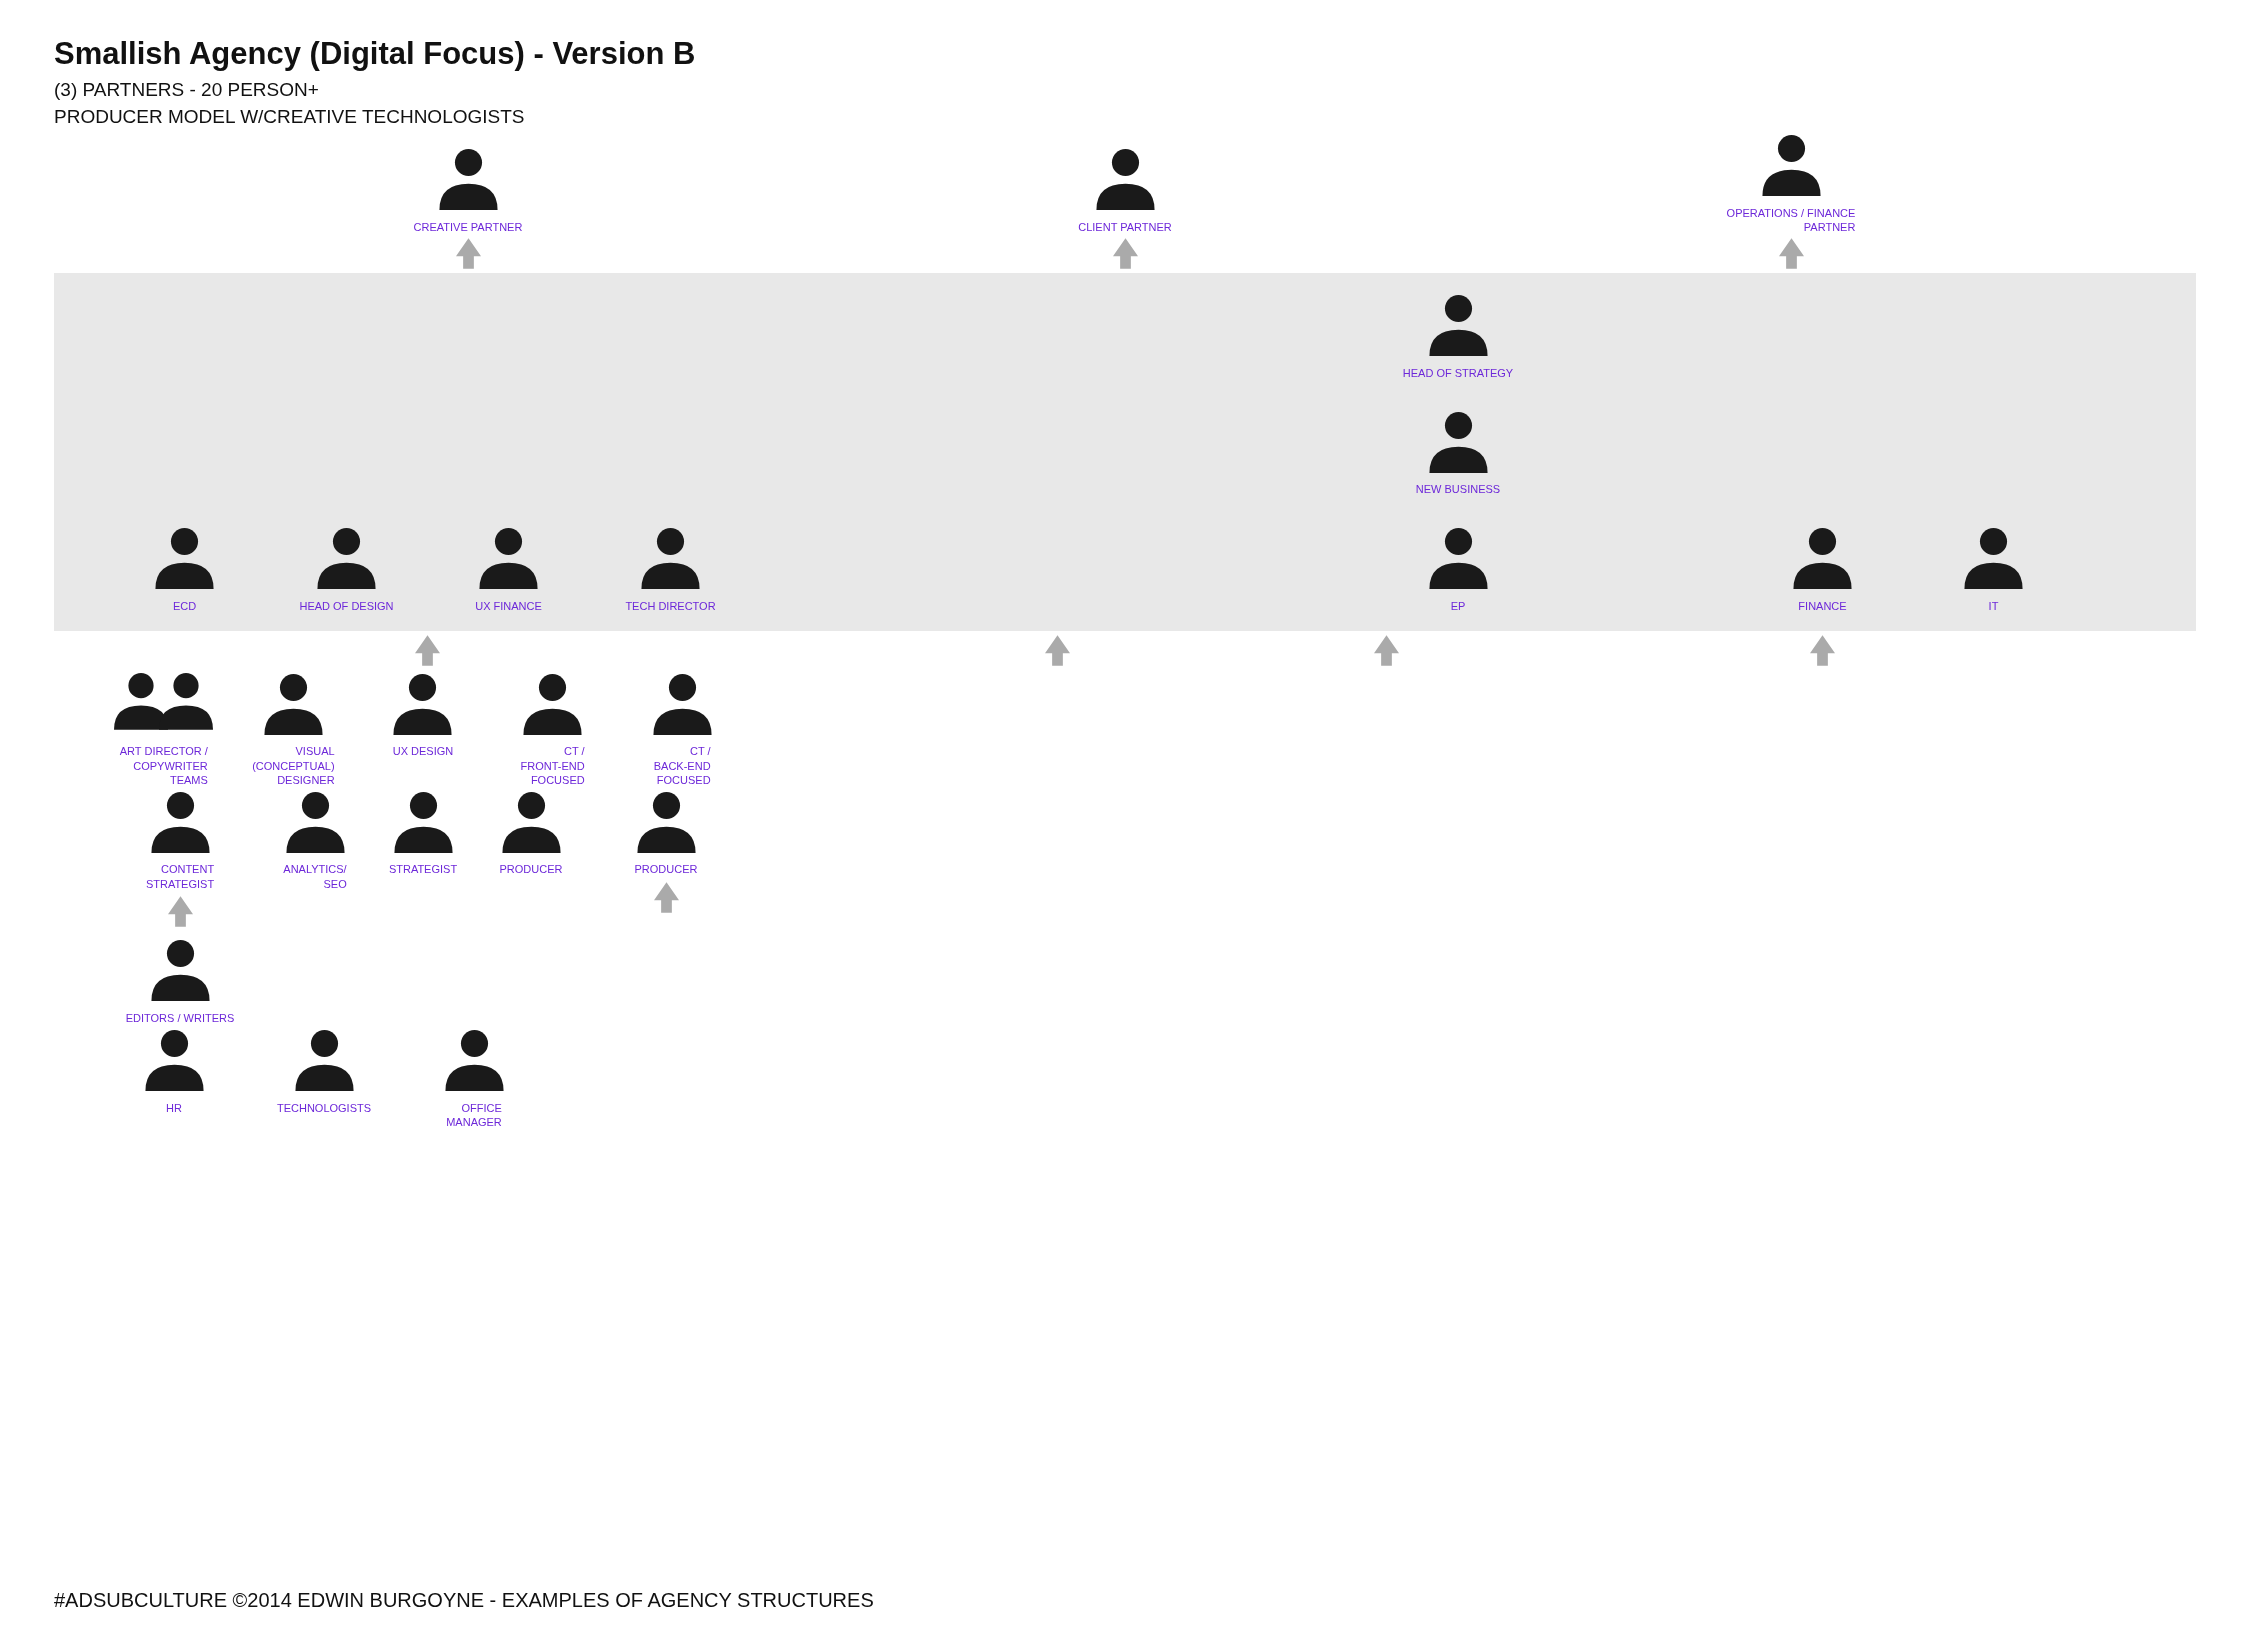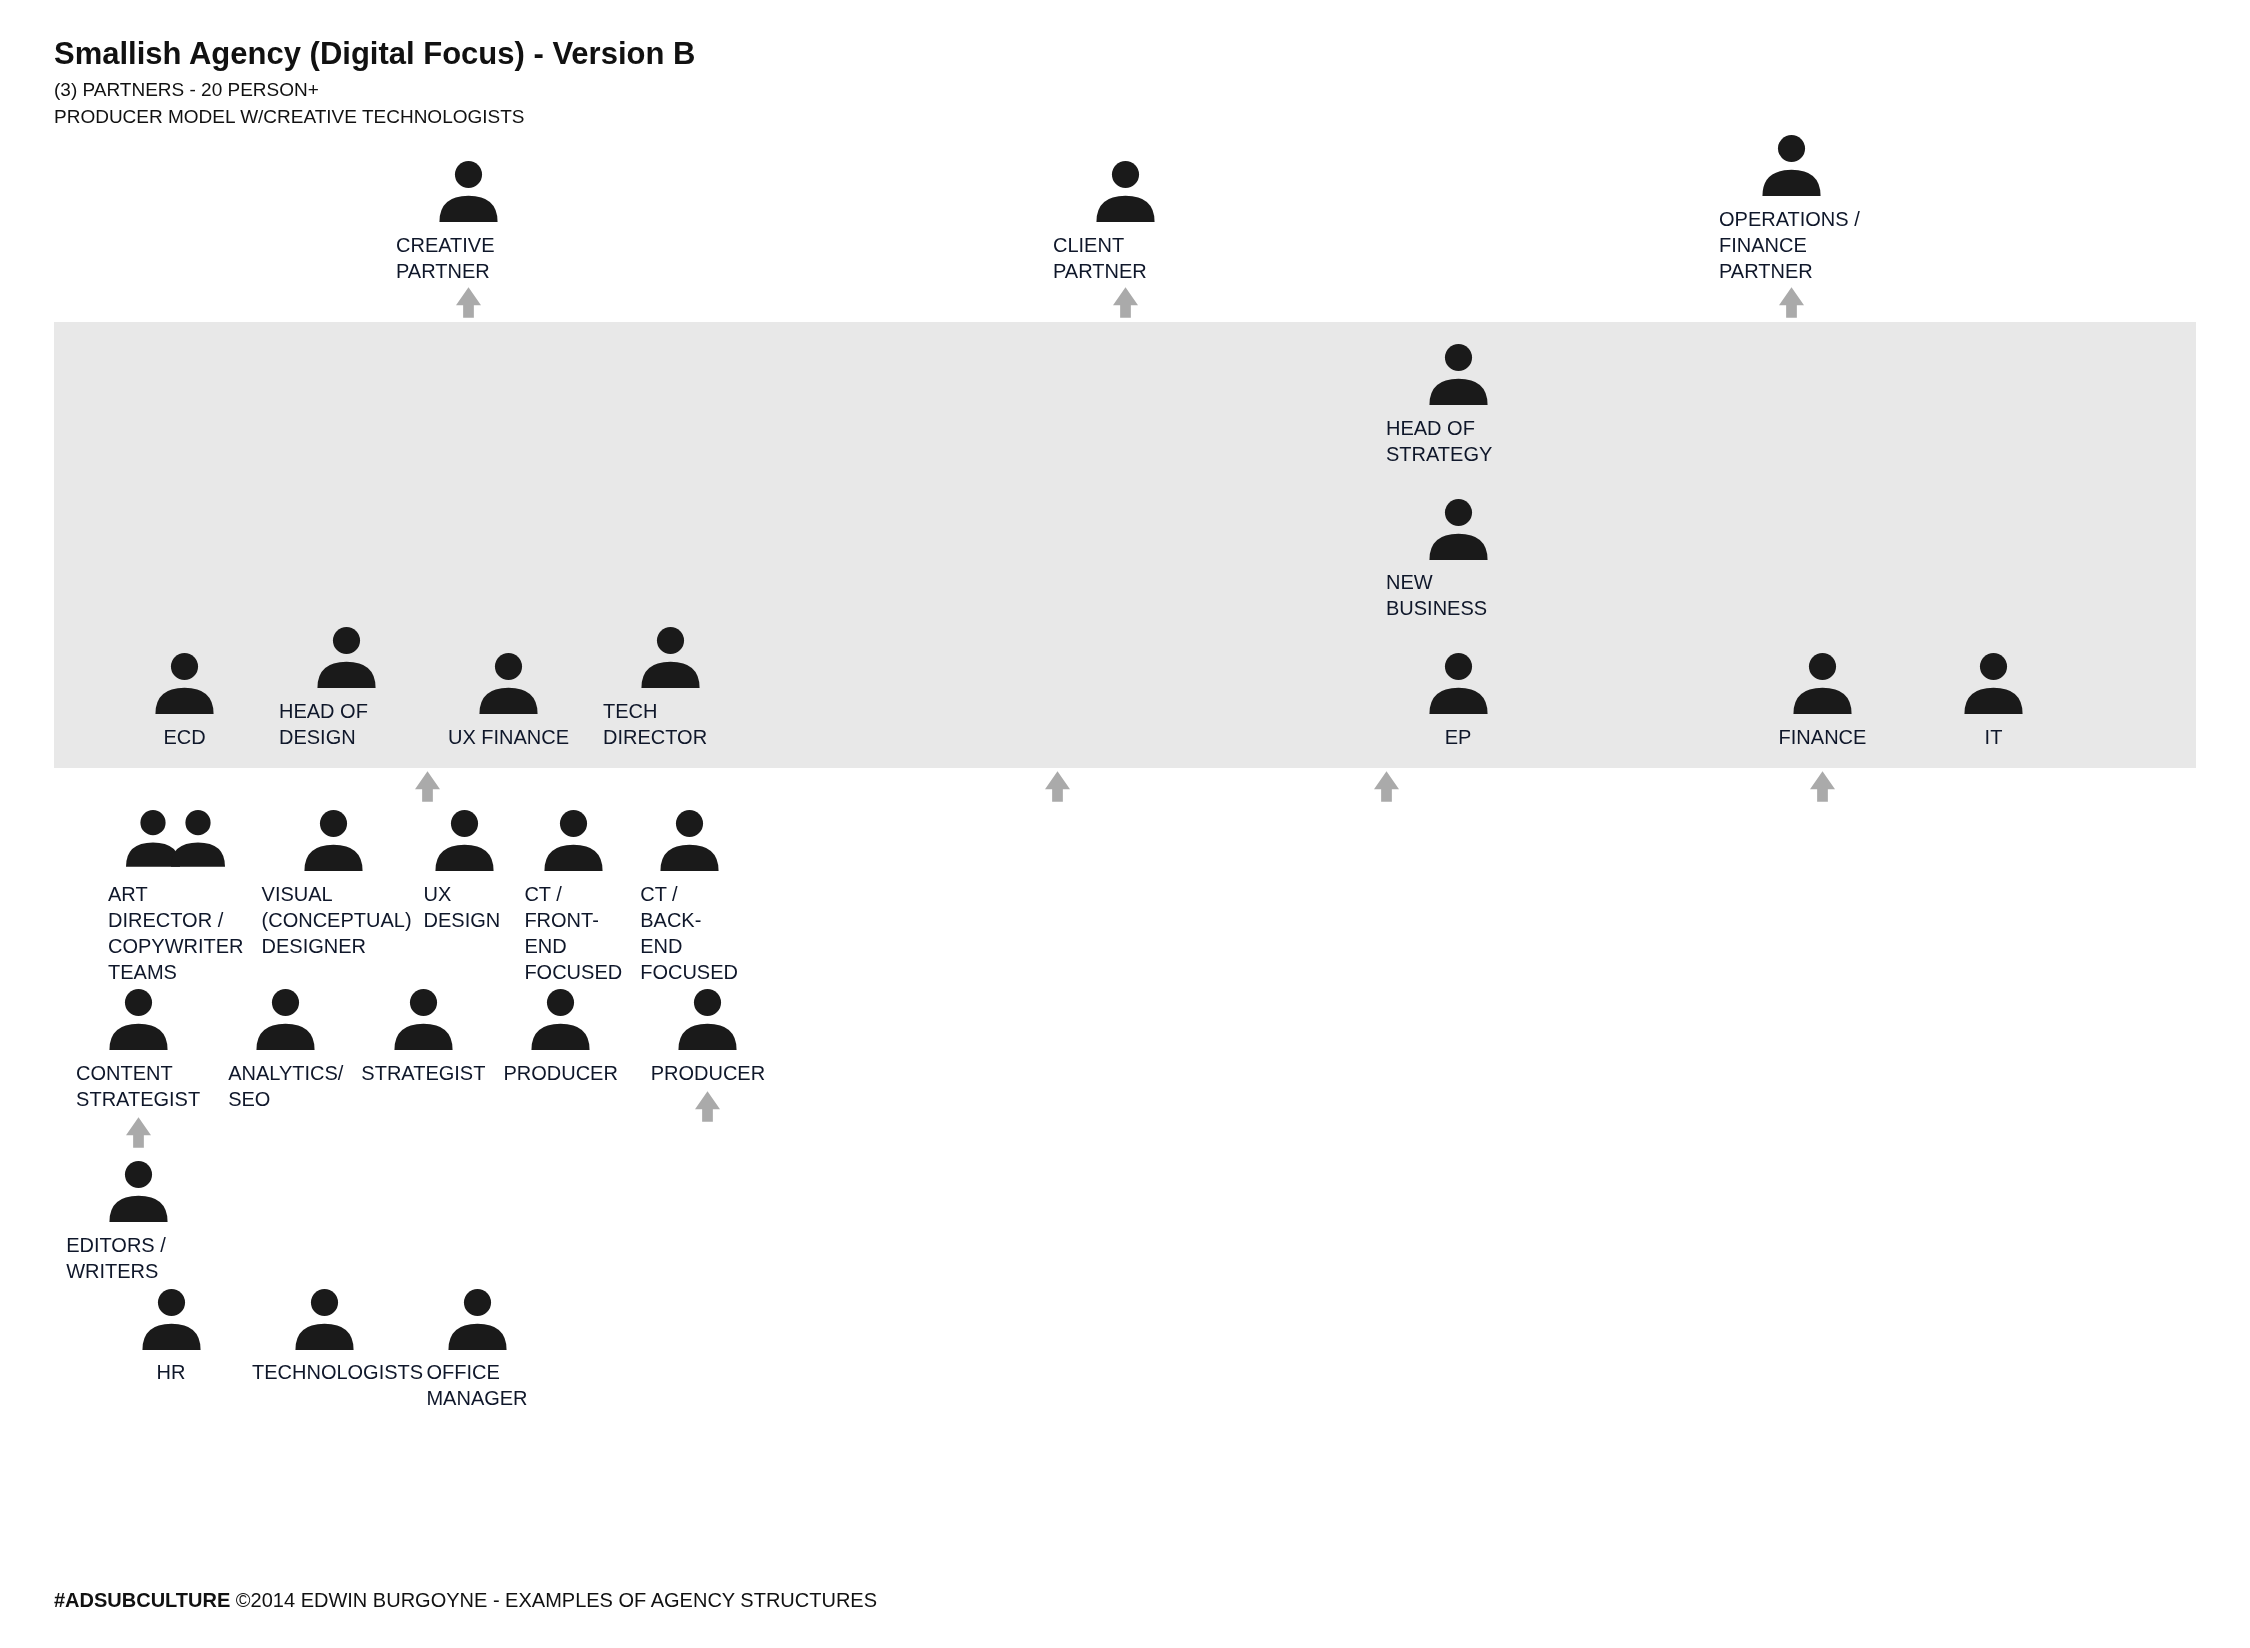--- a/index.html
+++ b/index.html
@@ -35,21 +35,21 @@
 
     
     .footer {
       position: absolute;
       bottom: 36px;
       left: 54px;
       font-size: 20px;
       color: #111;
     }
     .footer strong {
-      font-weight: bold;
+      font-weight: normal;
     }
 
     
     .org-chart {
       position: relative;
       width: 100%;
     }
 
     
     .person {
@@ -67,23 +67,23 @@
       justify-content: center;
     }
 
     .person-icon svg {
       width: 59px;
       height: 63px;
       fill: #1a1a1a;
     }
 
     .person-label {
-      font-size: 20px;
-      color: #0f172a;
-      text-align: left;
+      font-size: 11px;
+      color: #6d28d9;
+      text-align: right;
       line-height: 1.3;
       margin-top: 7.2px;
       max-width: 144px;
     }
 
     
     .gray-band {
       background: #e8e8e8;
       width: 100%;
       padding: 18px 0;

